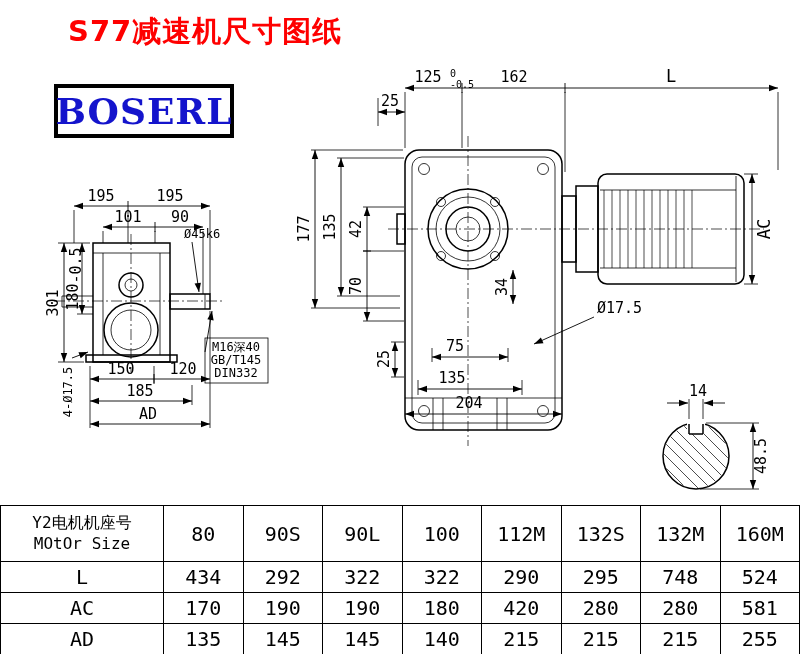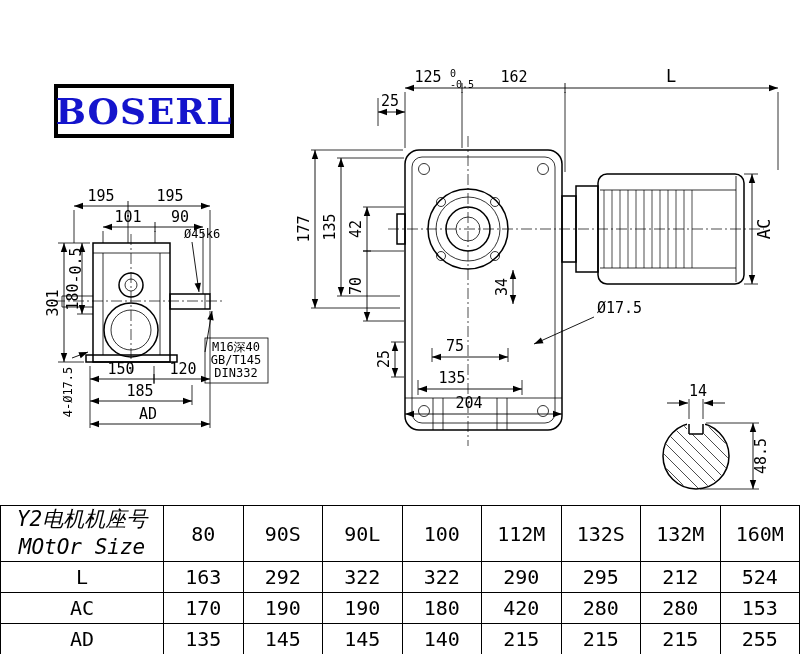--- a/index.html
+++ b/index.html
@@ -24,27 +24,28 @@
   .cl   { fill:none; stroke:#000; stroke-width:0.7; stroke-dasharray:11 3 2 3; }
   .fin  { stroke:#000; stroke-width:0.7; }
   .hatch line { stroke:#000; stroke-width:0.7; }
   table.spec { position:absolute; left:0; top:505px; width:800px; height:149px;
                border-collapse:collapse; table-layout:fixed;
                font-family:"DejaVu Sans Mono","DejaVu Sans",monospace; background:#fff; }
   .spec th, .spec td { border:1px solid #000; text-align:center; vertical-align:middle;
                        font-weight:normal; font-size:20px; padding:0; color:#000; }
   .spec tr.hdr th { height:56px; }
   .spec td { height:31px; }
-  .spec .h1 { font-size:21px; line-height:1.3;font-style:italic; }
+  .spec .h1 { font-size:16px; line-height:1.3; }
 </style>
 </head>
 <body>
 
 <div class="sheet">
 
+  <div class="title">S77减速机尺寸图纸</div>
 
   <div class="logo">
     <span>BOSERL</span>
   </div>
 
   <svg class="drawing" width="800" height="505" viewBox="0 0 800 505">
     <defs>
       <marker id="arr" markerWidth="10" markerHeight="8" refX="9.5" refY="4" orient="auto-start-reverse" markerUnits="userSpaceOnUse">
         <path d="M9.5,4 L0.5,0.8 L0.5,7.2 Z"></path>
       </marker>
@@ -291,39 +292,39 @@
         <th>90S</th>
         <th>90L</th>
         <th>100</th>
         <th>112M</th>
         <th>132S</th>
         <th>132M</th>
         <th>160M</th>
       </tr>
       <tr>
         <td>L</td>
-        <td>163</td>
+        <td>434</td>
         <td>292</td>
         <td>322</td>
         <td>322</td>
         <td>290</td>
         <td>295</td>
-        <td>212</td>
+        <td>748</td>
         <td>524</td>
       </tr>
       <tr>
         <td>AC</td>
         <td>170</td>
         <td>190</td>
         <td>190</td>
         <td>180</td>
         <td>420</td>
         <td>280</td>
         <td>280</td>
-        <td>153</td>
+        <td>581</td>
       </tr>
       <tr>
         <td>AD</td>
         <td>135</td>
         <td>145</td>
         <td>145</td>
         <td>140</td>
         <td>215</td>
         <td>215</td>
         <td>215</td>

